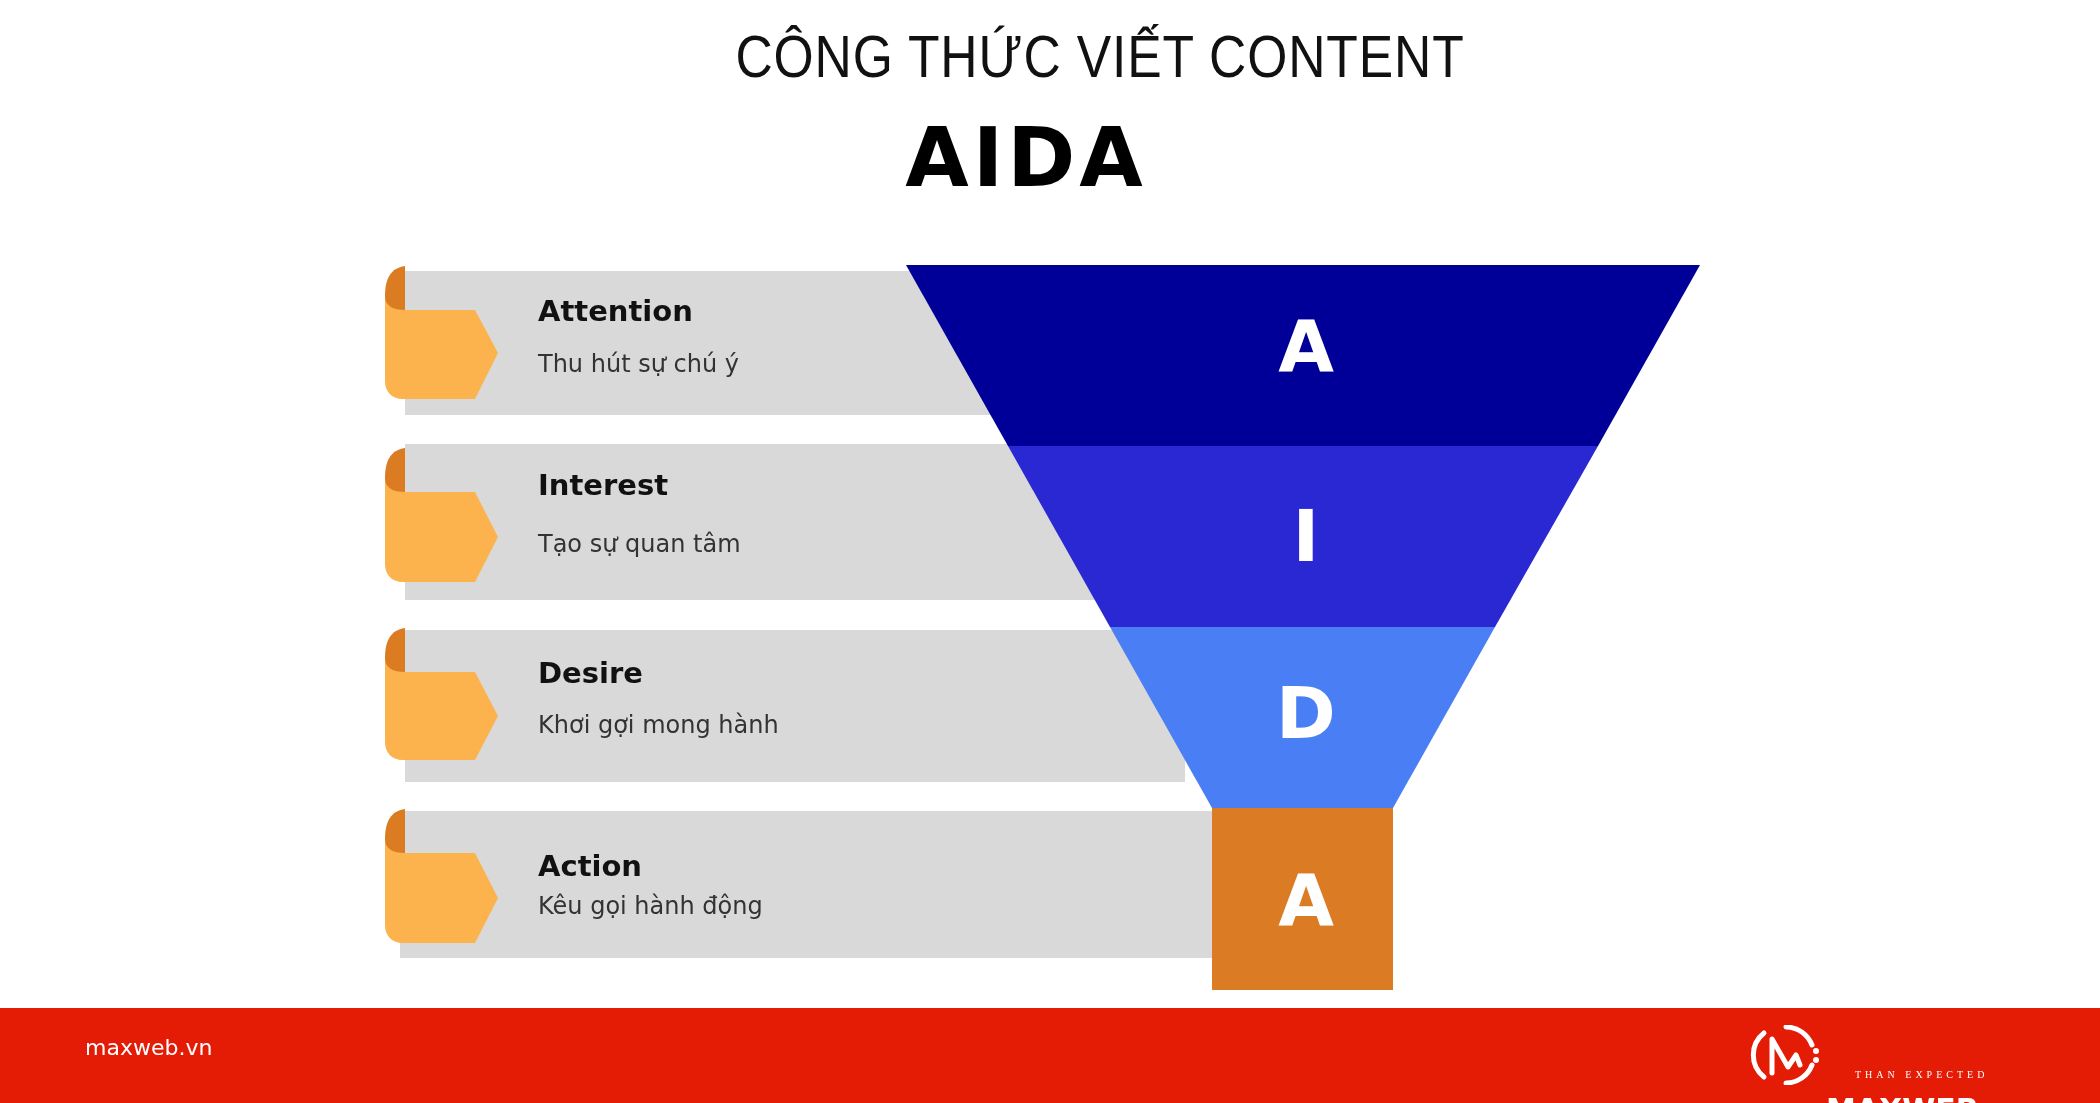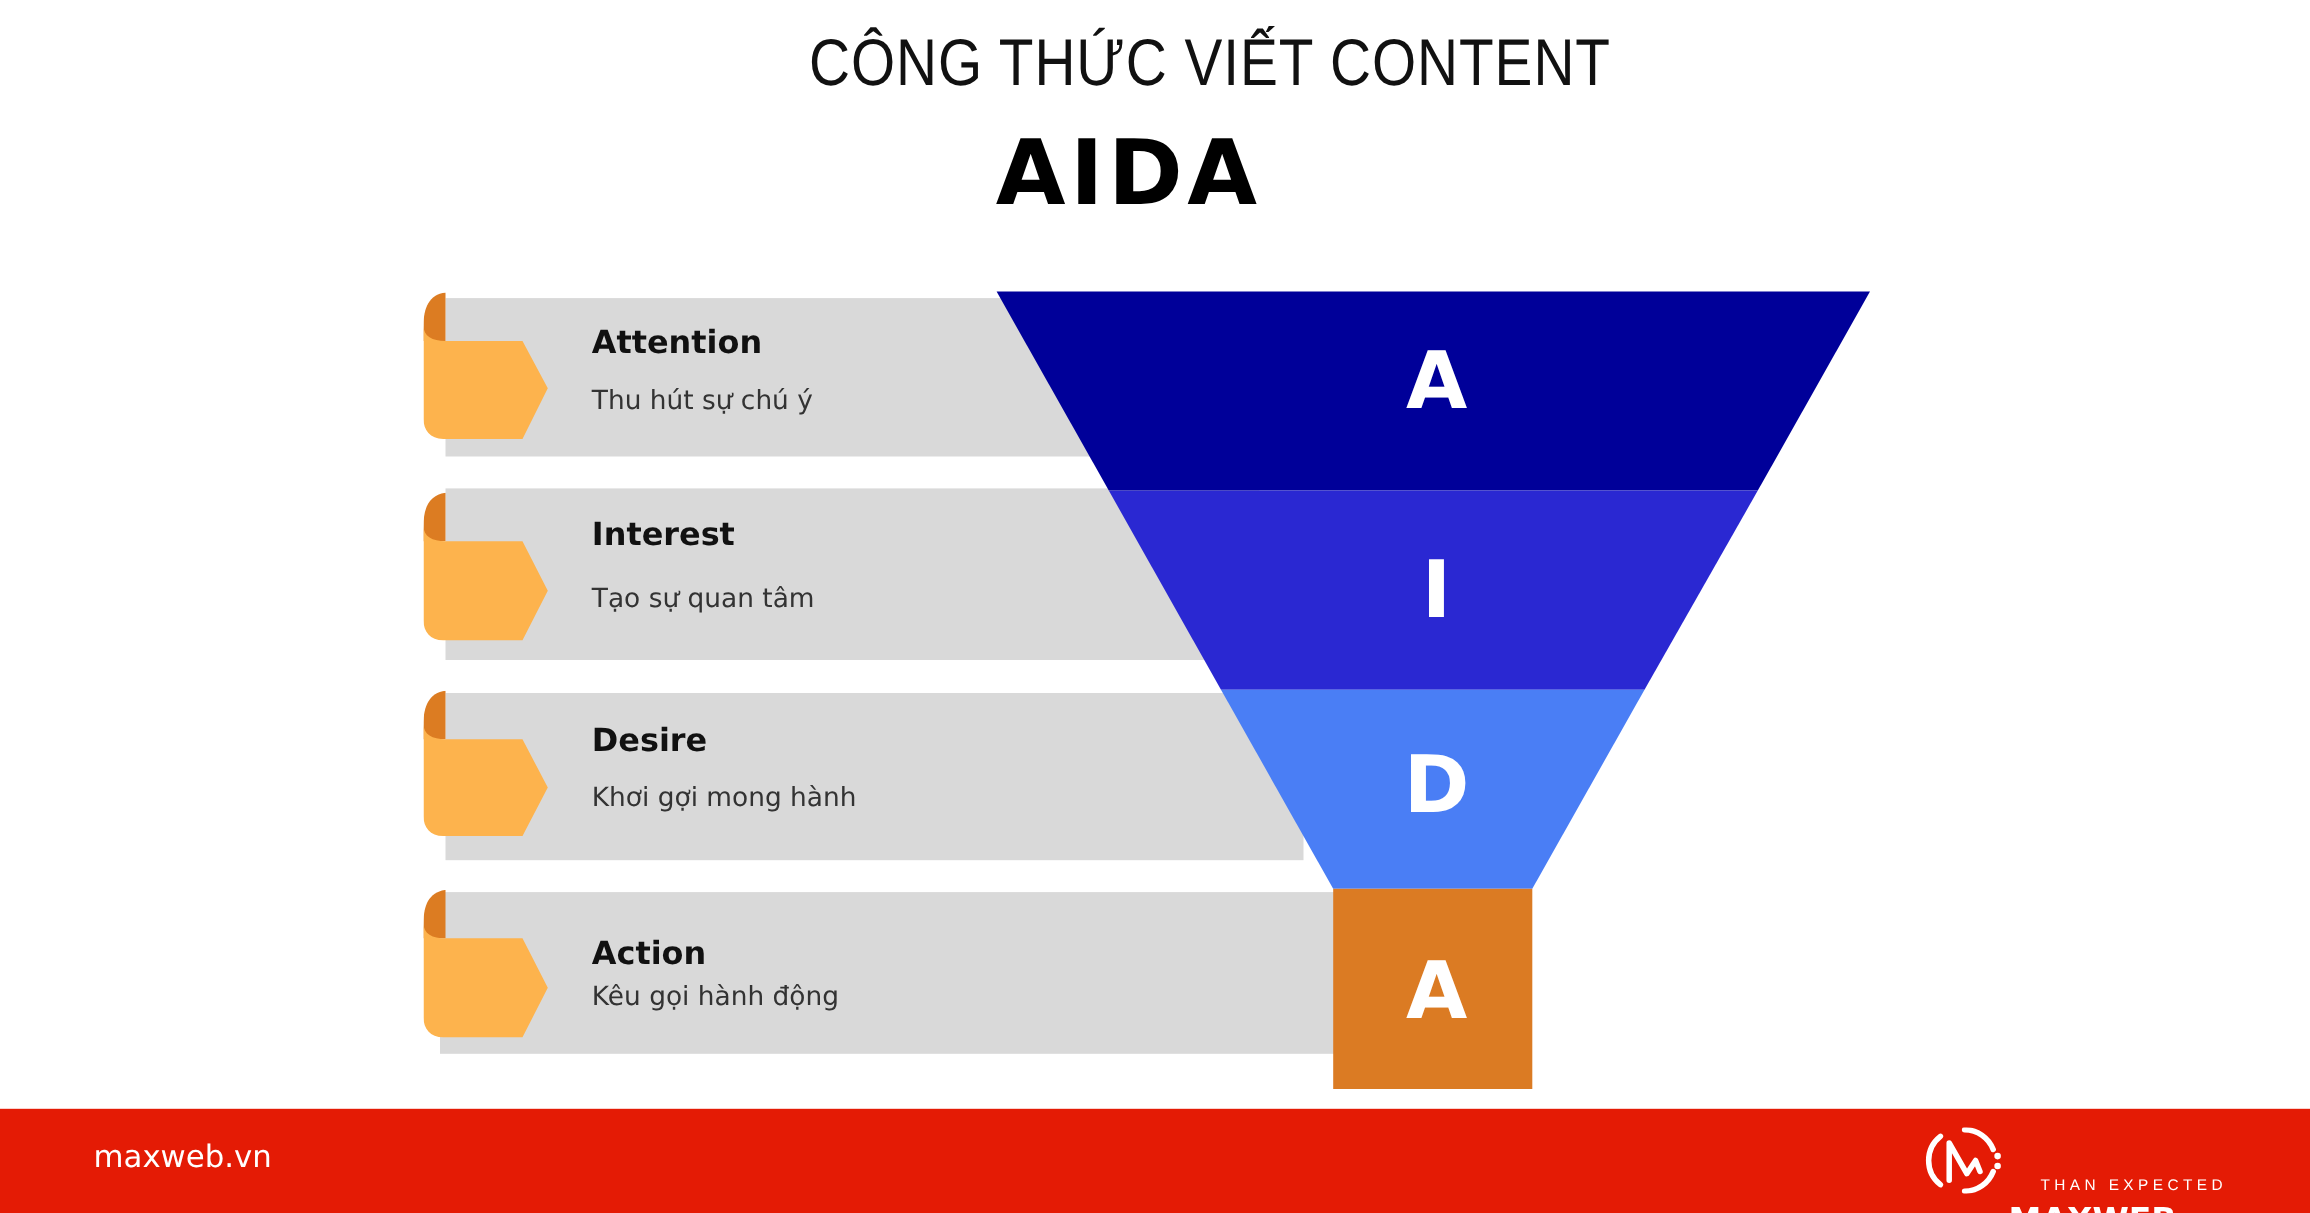--- a/index.html
+++ b/index.html
@@ -7,23 +7,23 @@
   .abs { position:absolute; }
   .title { left:0; width:2100px; top:22px; text-align:center; padding-left:100px; box-sizing:border-box; font-family:"Liberation Sans", sans-serif; font-size:60px; color:#111; transform:scaleX(0.86); transform-origin:1100px 0; letter-spacing:1px; }
   .heading { left:0; width:2052px; top:110px; text-align:center; padding-left:0; font-family:"DejaVu Sans", sans-serif; font-weight:bold; font-size:82px; color:#000; letter-spacing:4px; }
   .heading span { display:inline-block; margin-left:0; }
   .bar { background:#d9d9d9; }
   .bar-title { font-family:"DejaVu Sans", sans-serif; font-weight:bold; font-size:29px; color:#111; white-space:nowrap; }
   .bar-sub { font-family:"DejaVu Sans", sans-serif; font-size:24px; color:#333; white-space:nowrap; }
   .funnel-svg { left:0; top:0; }
   .funnel-letter { font-family:"DejaVu Sans", sans-serif; font-weight:bold; font-size:72px; color:#fff; text-align:center; width:120px; line-height:1; }
   .footer { left:0; top:1008px; width:2100px; height:95px; background:#e41b05; }
-  .footer-url { left:85px; top:1035px; font-family:"DejaVu Sans", sans-serif; font-size:28px; color:#fff; }
+  .footer-url { left:85px; top:1035px; font-family:"DejaVu Sans", sans-serif; font-size:22px; color:#fff; }
   .logo-name { left:1826px; top:1092px; font-family:"DejaVu Sans", sans-serif; font-weight:bold; font-size:30px; color:#fff; letter-spacing:0px; }
-  .logo-tag { left:1855px; top:1069px; font-family:Liberation Sans, sans-serif; font-size:14px; color:#fff; letter-spacing:4px; }
+  .logo-tag { left:1855px; top:1069px; font-family:Liberation Serif, serif; font-size:10px; color:#fff; letter-spacing:4px; }
 </style>
 </head>
 <body>
 
 <div class="abs title">CÔNG THỨC VIẾT CONTENT</div>
 <div class="abs heading"><span>AIDA</span></div>
 
 <div class="abs bar" style="left:405px;top:271px;width:700px;height:144px;"></div>
 <div class="abs bar" style="left:405px;top:444px;width:740px;height:156px;"></div>
 <div class="abs bar" style="left:405px;top:630px;width:780px;height:152px;"></div>

